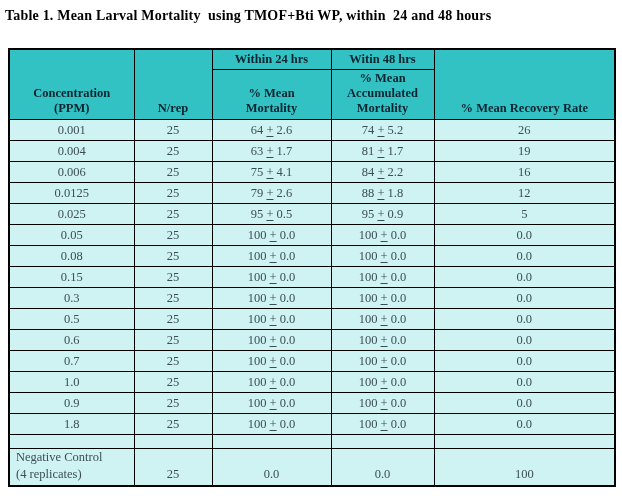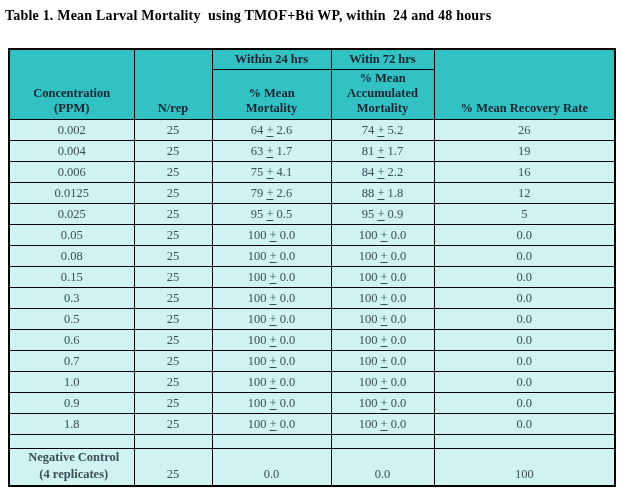--- a/index.html
+++ b/index.html
@@ -42,21 +42,21 @@
   thead tr.top-row th.span-cell{ height:20px; vertical-align:middle; padding:1px 2px; }
   thead tr.sub-row th{ height:46px; }
   td{
     background:var(--row-bg);
     color:var(--body-text);
     font-size:12.5px; text-align:center; vertical-align:middle;
     height:21px; padding:0 2px; white-space:pre-line; line-height:1.2;
   }
   tr.empty-row td{ height:14px; }
   tr.footer-row td{ height:33px; vertical-align:bottom; padding-bottom:3px; }
-  tr.footer-row td.left-cell{ text-align:center; padding-left:6px; line-height:1.3;font-weight:bold; }
+  tr.footer-row td.left-cell{ text-align:left; padding-left:6px; line-height:1.3; }
   .pm{ text-decoration:underline; text-underline-offset:2px; }
 </style>
 </head>
 <body>
 
 <div class="page">
 
   <div class="doc-title">Table 1. Mean Larval Mortality  using TMOF+Bti WP, within  24 and 48 hours</div>
 
   <table class="data-table">
@@ -66,34 +66,34 @@
       <col style="width:119px">
       <col style="width:103px">
       <col style="width:181px">
     </colgroup>
     <thead>
       <tr class="top-row">
         <th rowspan="2">Concentration
 (PPM)</th>
         <th rowspan="2">N/rep</th>
         <th class="span-cell">Within 24 hrs</th>
-        <th class="span-cell">Witin 72 hrs</th>
+        <th class="span-cell">Witin 48 hrs</th>
         <th rowspan="2">% Mean Recovery Rate</th>
       </tr>
       <tr class="sub-row">
         <th>% Mean
 Mortality</th>
         <th>% Mean
 Accumulated
 Mortality</th>
       </tr>
     </thead>
     <tbody>
         <tr>
-          <td>0.002</td>
+          <td>0.001</td>
           <td>25</td>
           <td>64 <span class="pm">+</span> 2.6</td>
           <td>74 <span class="pm">+</span> 5.2</td>
           <td>26</td>
         </tr>
         <tr>
           <td>0.004</td>
           <td>25</td>
           <td>63 <span class="pm">+</span> 1.7</td>
           <td>81 <span class="pm">+</span> 1.7</td>

